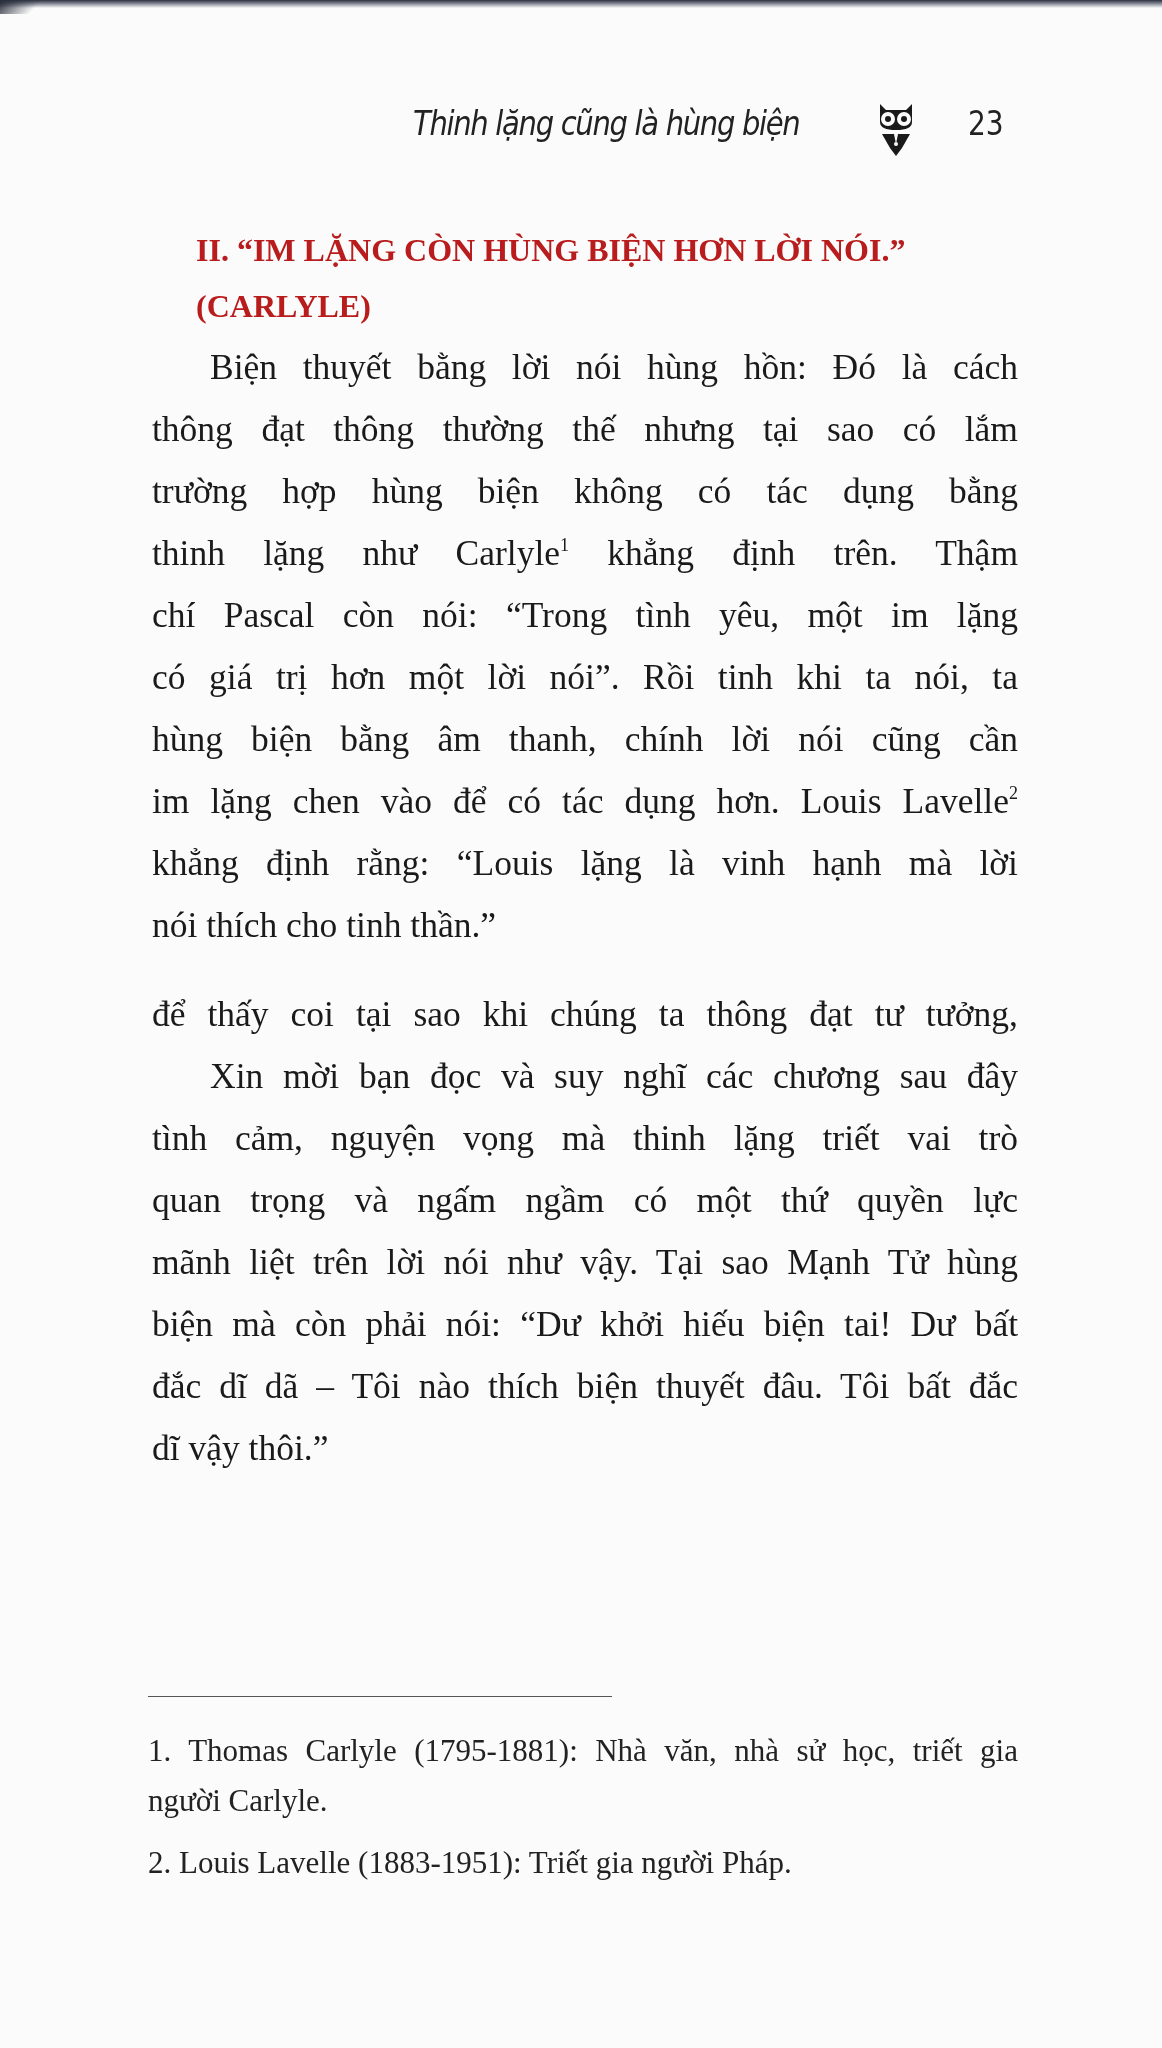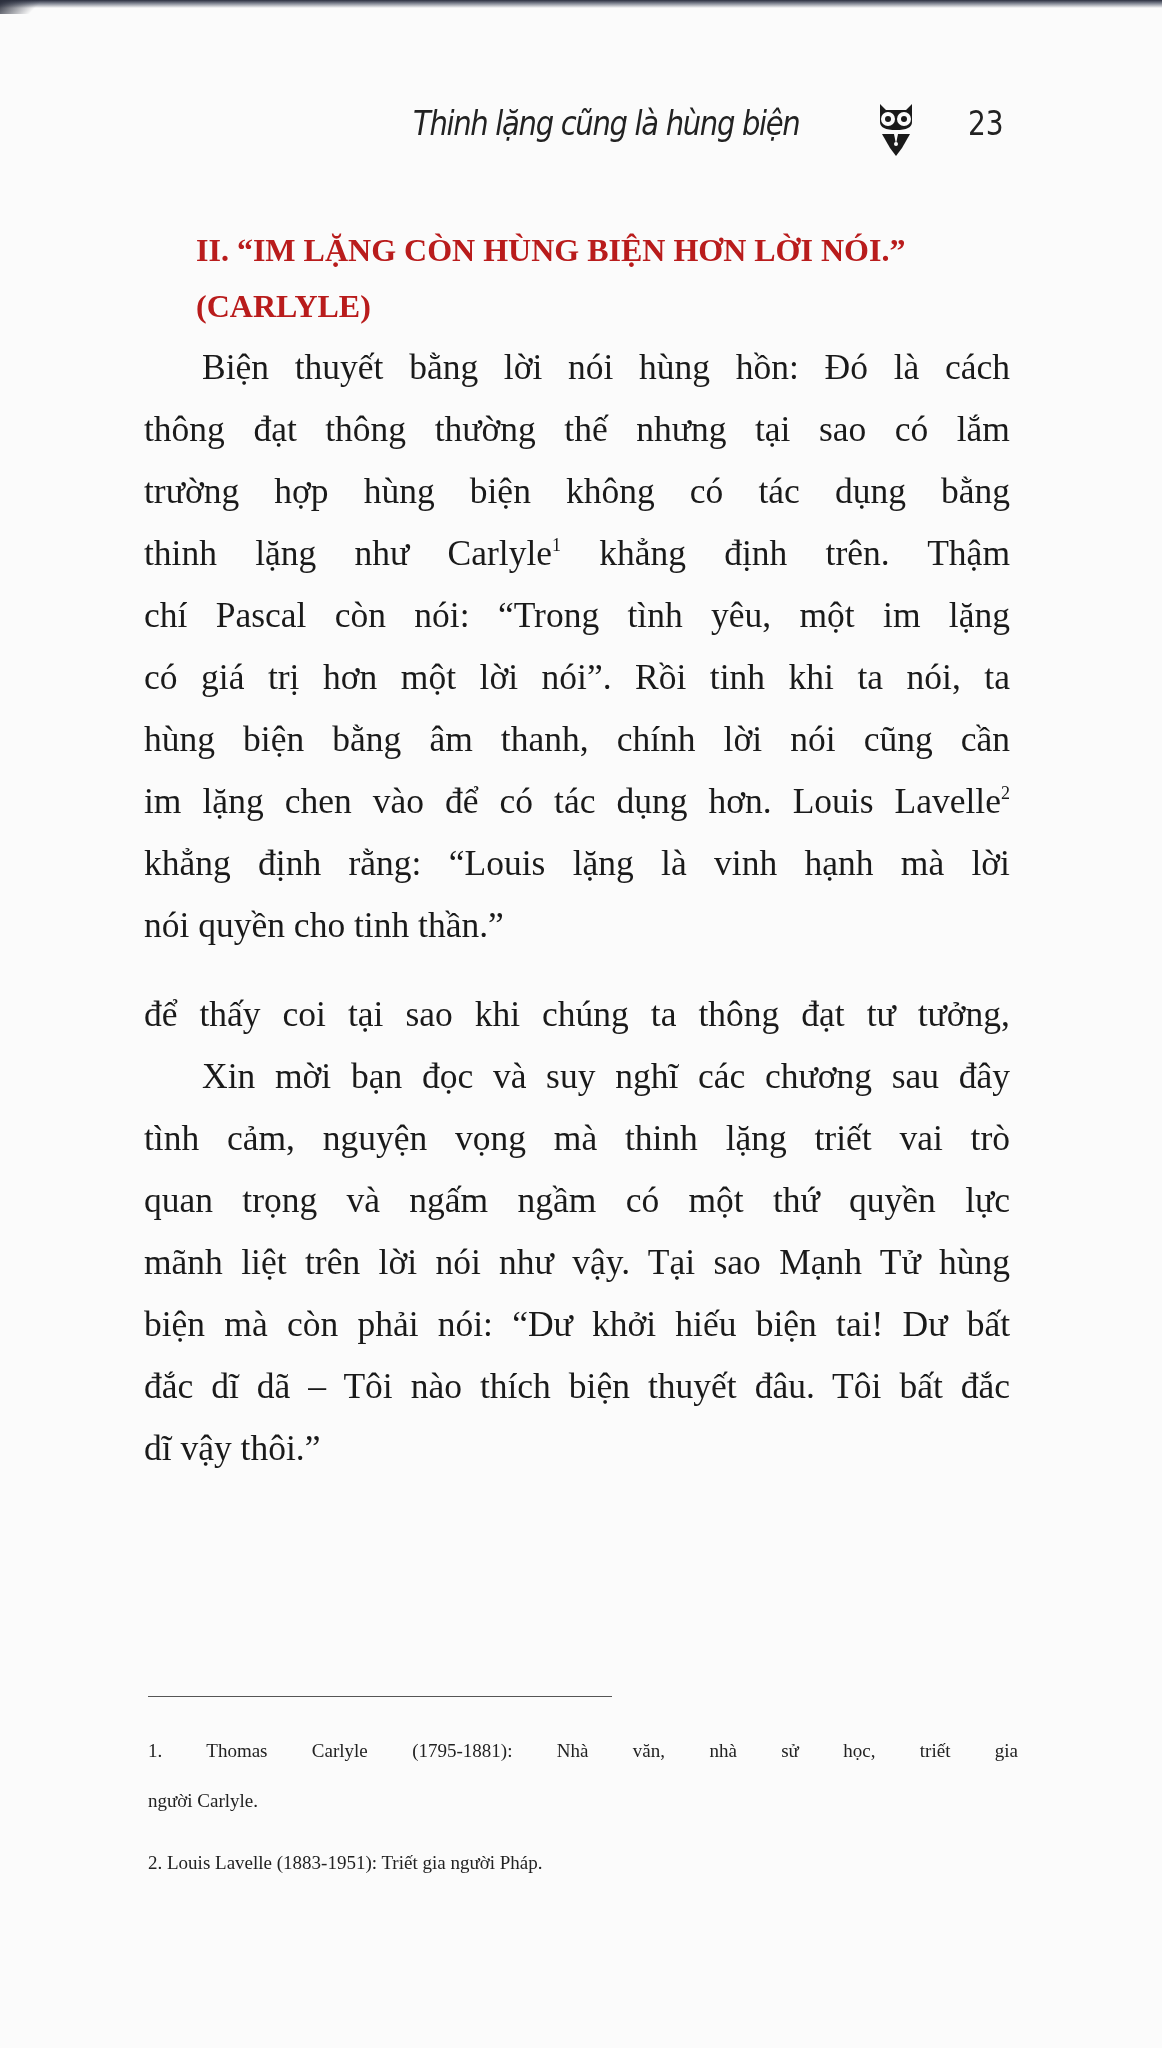--- a/index.html
+++ b/index.html
@@ -37,37 +37,37 @@
       transform: scaleX(0.85); transform-origin: left center;
     }
     .section-heading {
       position: absolute; left: 196px; top: 222px; width: 860px;
       font-weight: bold; font-size: 32px; line-height: 56px;
       color: #b91c1c;
       font-family: "Liberation Serif", serif;
     }
     .section-heading span { display: block; white-space: nowrap; }
     .body-text {
-      position: absolute; left: 144px; width: 866px;
+      position: absolute; left: 152px; width: 866px;
       font-size: 35.5px; line-height: 62px;
       color: #1a1a1a;
     }
     .body-text .line { display: block; white-space: nowrap; text-align: justify; text-align-last: justify; height: 62px; }
     .body-text .line.first { padding-left: 58px; }
     .body-text .line.last { text-align-last: left; }
     #para1 { top: 336px; }
     #para2 { top: 983px; }
     sup { font-size: 18px; vertical-align: 14px; line-height: 0; }
     .footnote-rule {
       position: absolute; left: 148px; top: 1696px; width: 464px; height: 0;
       border-top: 1.5px solid #555;
     }
     .footnotes {
       position: absolute; left: 148px; top: 1726px; width: 870px;
-      font-size: 19px; line-height: 50px; color: #222;
+      font-size: 31px; line-height: 50px; color: #222;
     }
     .footnote { display: block; margin-bottom: 12px; }
     .footnote .fl { display: block; white-space: nowrap; }
     .footnote .fl.just { text-align: justify; text-align-last: justify; }
   </style>
 </head>
 <body>
 
 <div class="top-shadow"></div>
 
@@ -96,21 +96,21 @@
 <div class="body-text" id="para1">
   <span class="line first">Biện thuyết bằng lời nói hùng hồn: Đó là cách</span>
   <span class="line">thông đạt thông thường thế nhưng tại sao có lắm</span>
   <span class="line">trường hợp hùng biện không có tác dụng bằng</span>
   <span class="line"><span>thinh lặng như Carlyle</span><sup>1</sup><span> khẳng định trên. Thậm</span></span>
   <span class="line">chí Pascal còn nói: “Trong tình yêu, một im lặng</span>
   <span class="line">có giá trị hơn một lời nói”. Rồi tinh khi ta nói, ta</span>
   <span class="line">hùng biện bằng âm thanh, chính lời nói cũng cần</span>
   <span class="line"><span>im lặng chen vào để có tác dụng hơn. Louis Lavelle</span><sup>2</sup></span>
   <span class="line">khẳng định rằng: “Louis lặng là vinh hạnh mà lời</span>
-  <span class="line last">nói quyền cho tinh thần.”</span>
+  <span class="line last">nói thích cho tinh thần.”</span>
 </div>
 
 <div class="body-text" id="para2">
   <span class="line">để thấy coi tại sao khi chúng ta thông đạt tư tưởng,</span>
   <span class="line first">Xin mời bạn đọc và suy nghĩ các chương sau đây</span>
   <span class="line">tình cảm, nguyện vọng mà thinh lặng triết vai trò</span>
   <span class="line">quan trọng và ngấm ngầm có một thứ quyền lực</span>
   <span class="line">mãnh liệt trên lời nói như vậy. Tại sao Mạnh Tử hùng</span>
   <span class="line">biện mà còn phải nói: “Dư khởi hiếu biện tai! Dư bất</span>
   <span class="line">đắc dĩ dã – Tôi nào thích biện thuyết đâu. Tôi bất đắc</span>

